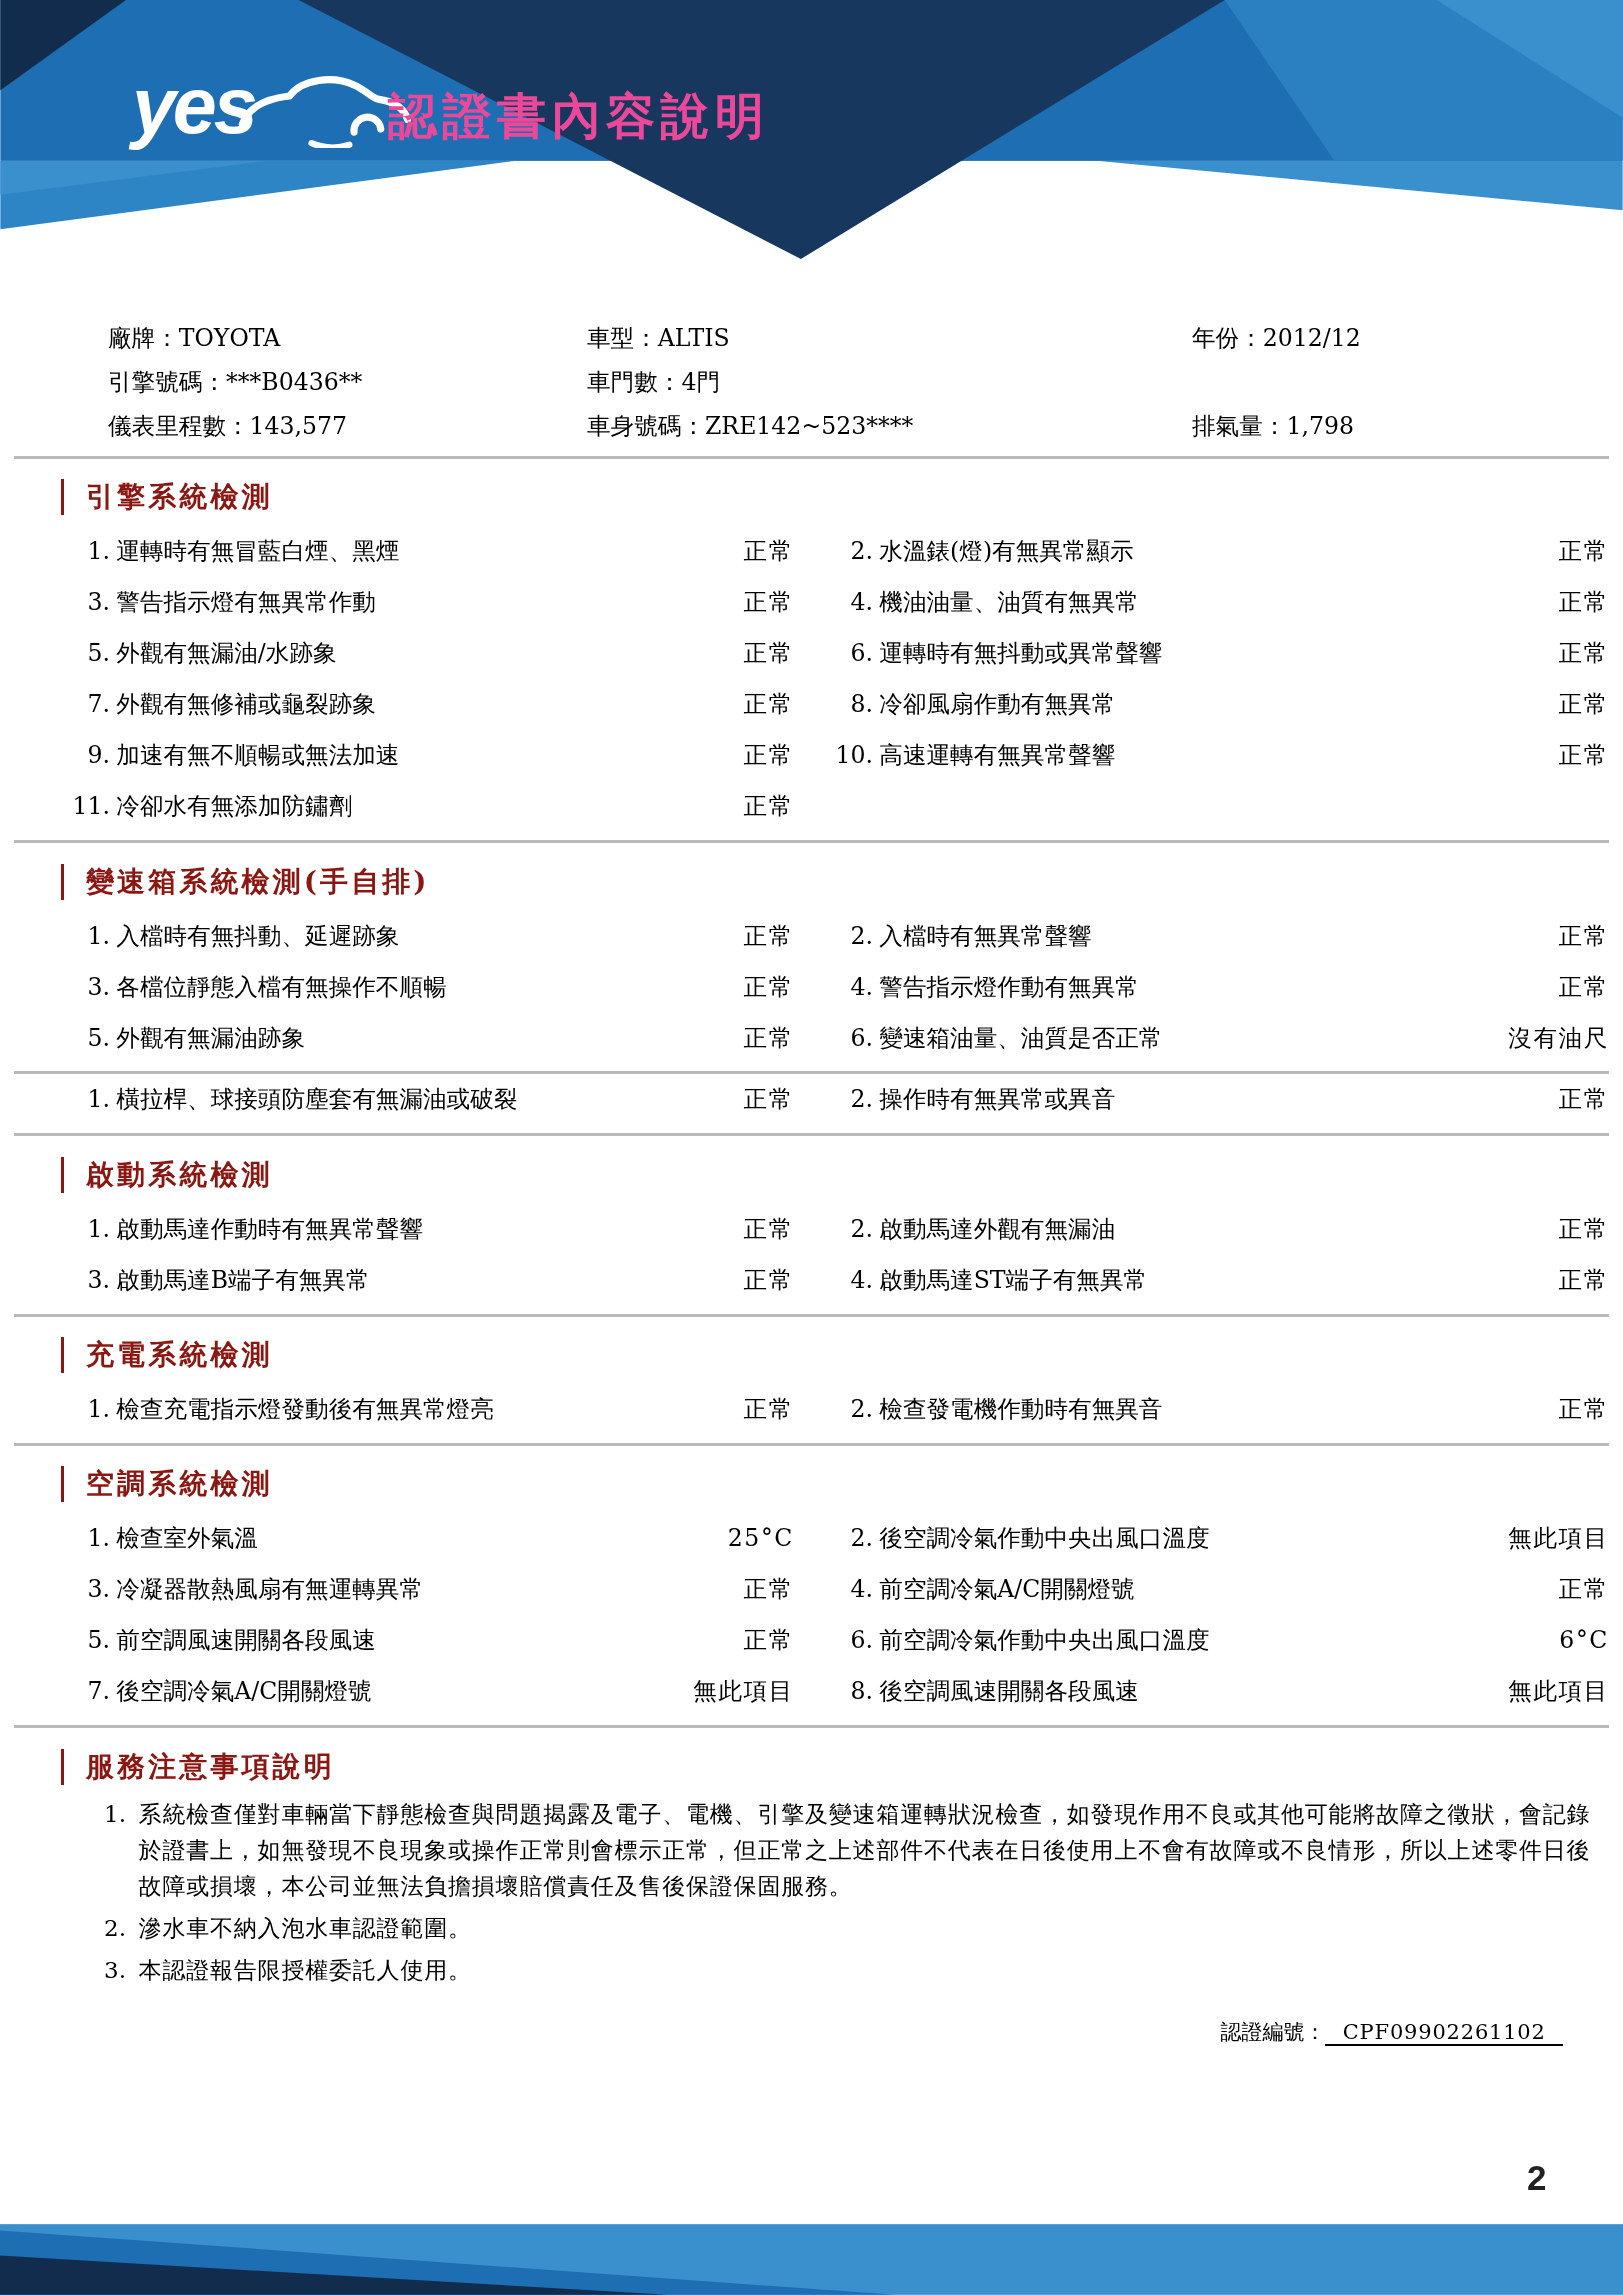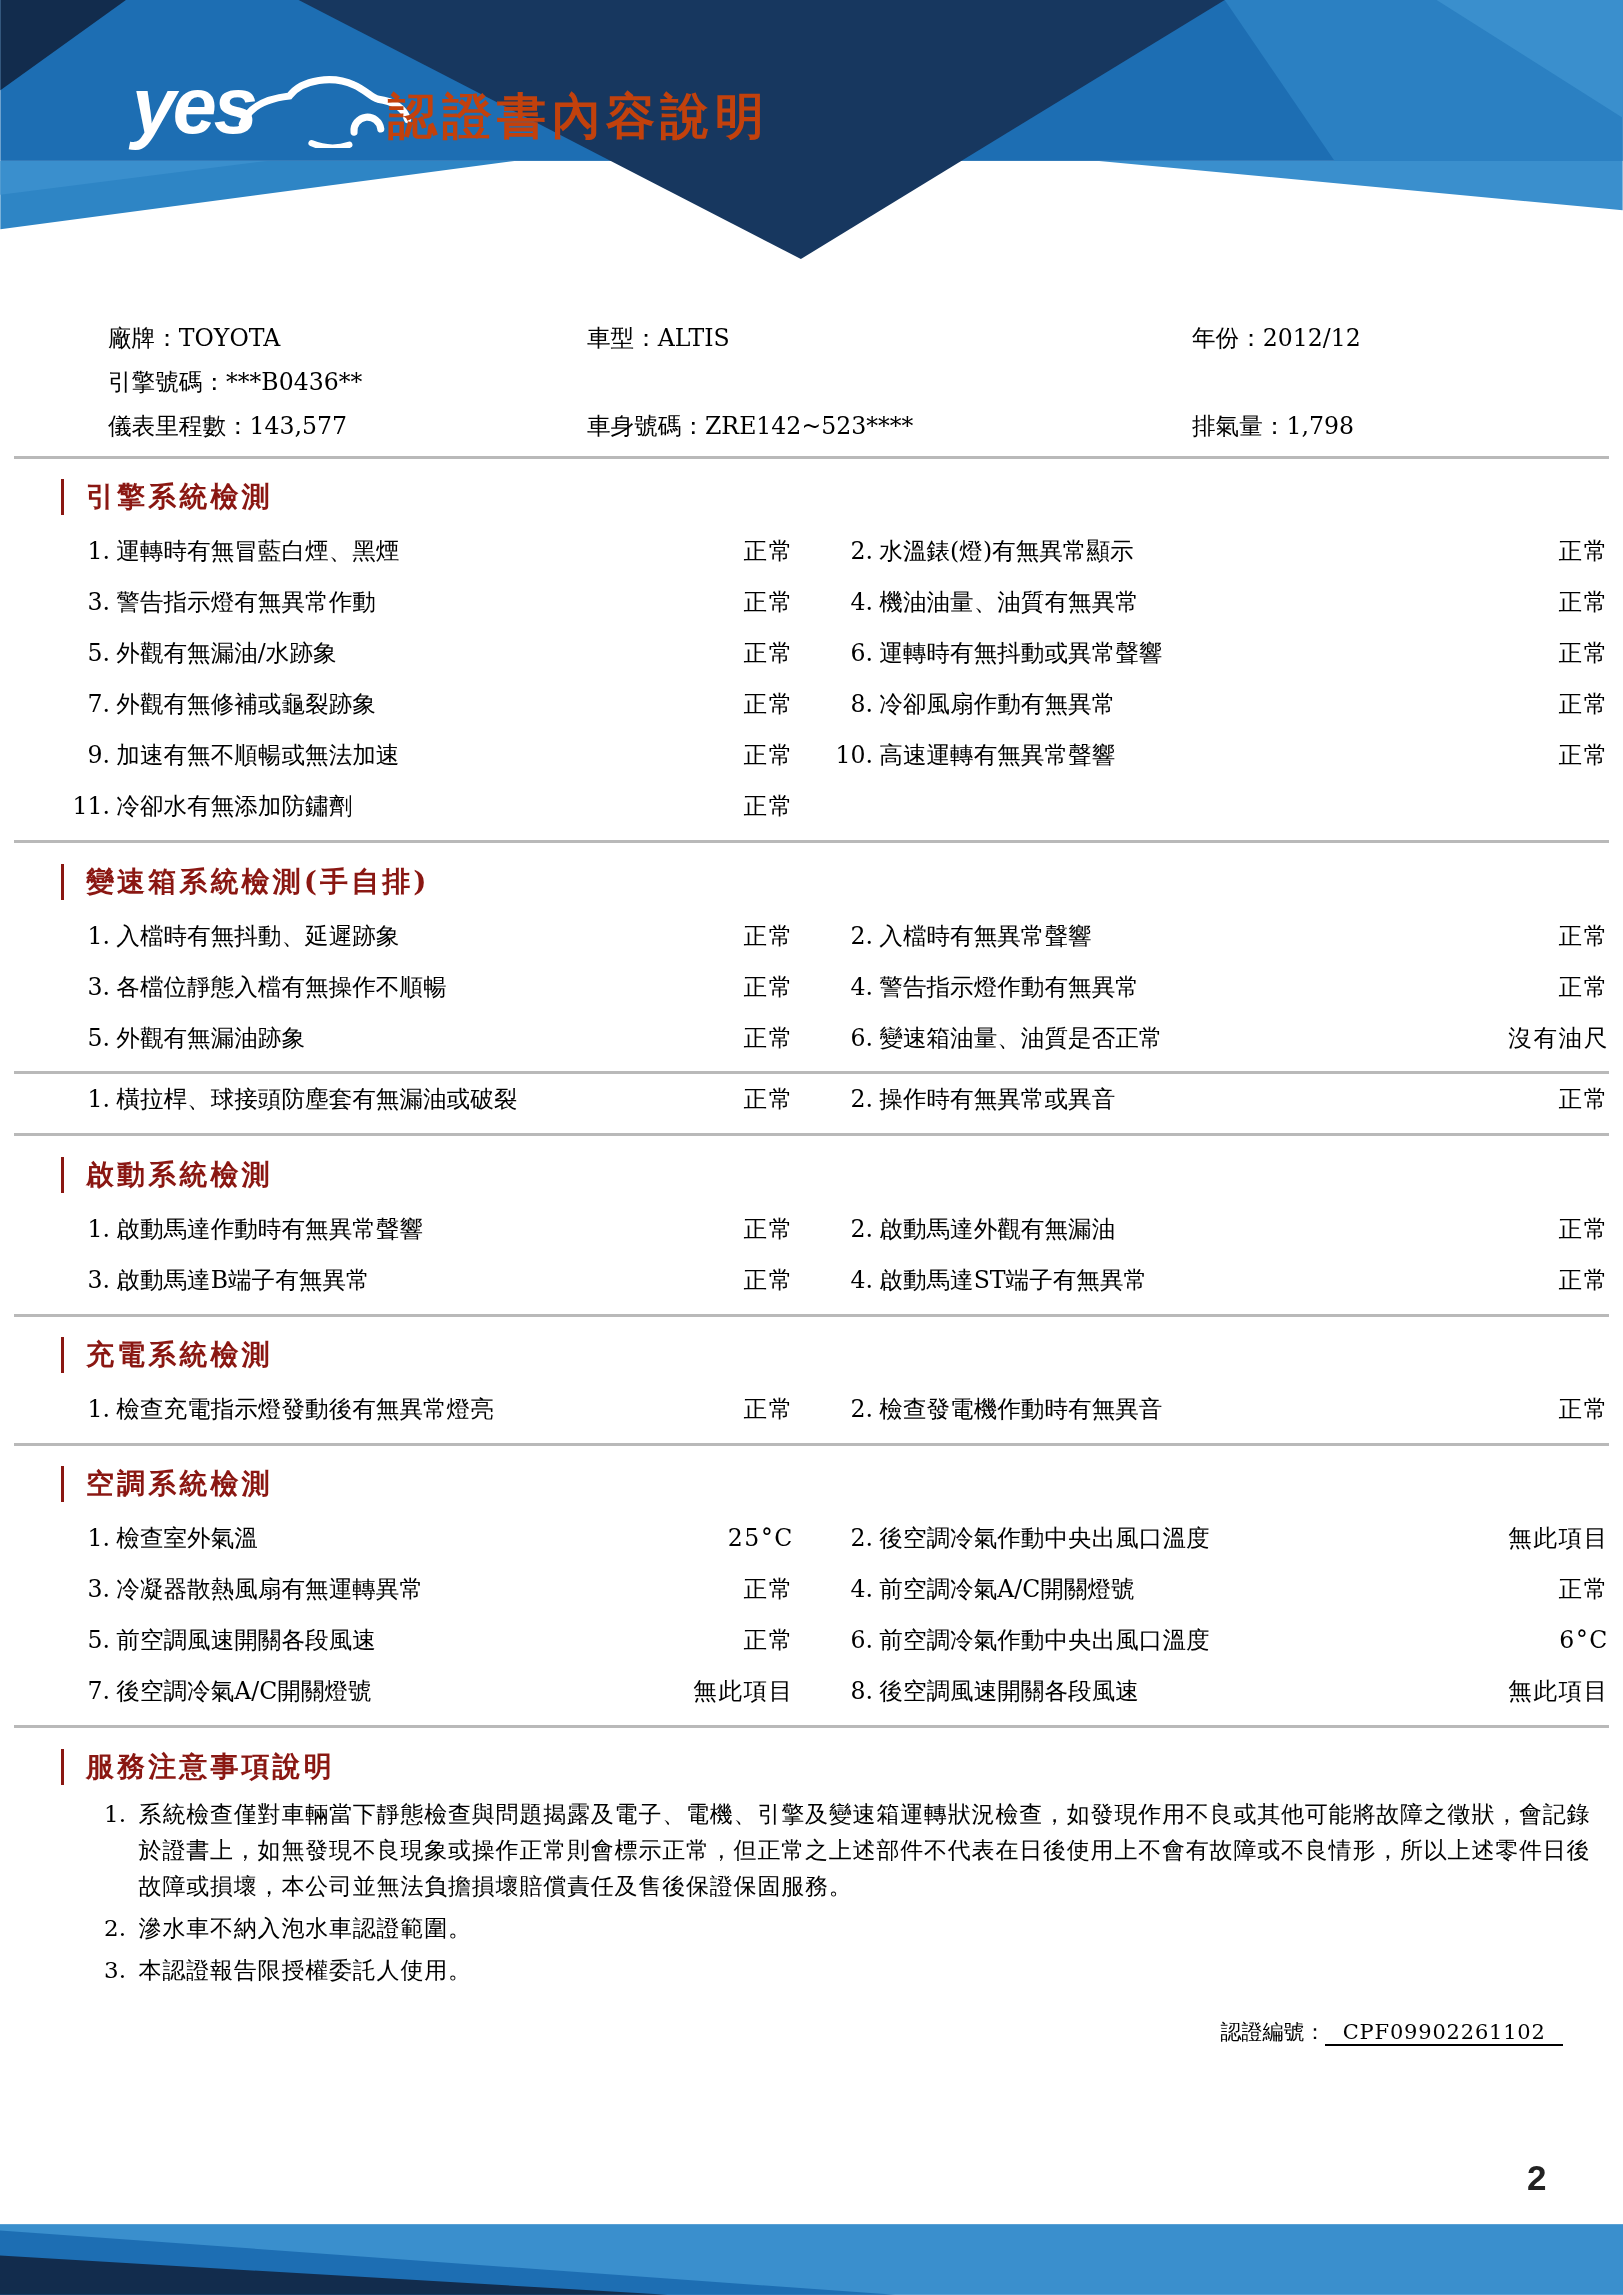--- a/index.html
+++ b/index.html
@@ -32,21 +32,21 @@
   .logo-text{
     position:absolute;left:132px;top:66px;
     font-family:"Liberation Sans","DejaVu Sans",sans-serif;
     font-size:79px;font-weight:900;font-style:italic;color:#fff;
     letter-spacing:-3.1px;line-height:79px;
   }
   .logo-car{position:absolute;left:236px;top:66px}
   .banner-title{
     position:absolute;left:388px;top:88px;
     font-family:"Liberation Sans","DejaVu Sans",sans-serif;
-    font-size:49px;font-weight:900;color:#c2410c;letter-spacing:5.5px;line-height:57px;
+    font-size:49px;font-weight:900;color:#ec4899;letter-spacing:5.5px;line-height:57px;
   }
   
   .content{padding:0 14px}
   .info{margin-top:57px}
   .info-row{
     display:grid;grid-template-columns:479px 605px 1fr;
     padding-left:94px;font-size:23.6px;line-height:44px;
   }
   .divider{border-top:3.9px solid var(--divider-gray);margin-top:7.9px}
   .section-title{
@@ -109,20 +109,21 @@
 <div class="content">
 
   <div class="info">
       <div class="info-row">
         <div class="info-cell"><span class="info-label">廠牌：</span><span class="info-value">TOYOTA</span></div>
         <div class="info-cell"><span class="info-label">車型：</span><span class="info-value">ALTIS</span></div>
         <div class="info-cell"><span class="info-label">年份：</span><span class="info-value">2012/12</span></div>
       </div>
       <div class="info-row">
         <div class="info-cell"><span class="info-label">引擎號碼：</span><span class="info-value">***B0436**</span></div>
+        <div class="info-cell"><span class="info-label">車門數：</span><span class="info-value">4門</span></div>
       </div>
       <div class="info-row">
         <div class="info-cell"><span class="info-label">儀表里程數：</span><span class="info-value">143,577</span></div>
         <div class="info-cell"><span class="info-label">車身號碼：</span><span class="info-value">ZRE142~523****</span></div>
         <div class="info-cell"><span class="info-label">排氣量：</span><span class="info-value">1,798</span></div>
       </div>
     </div>
   <div class="divider"></div>
 
   <div>

